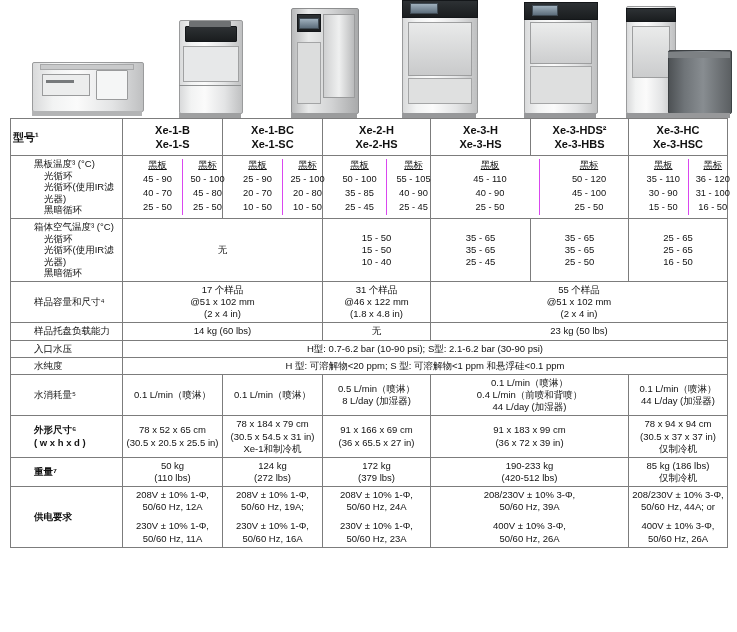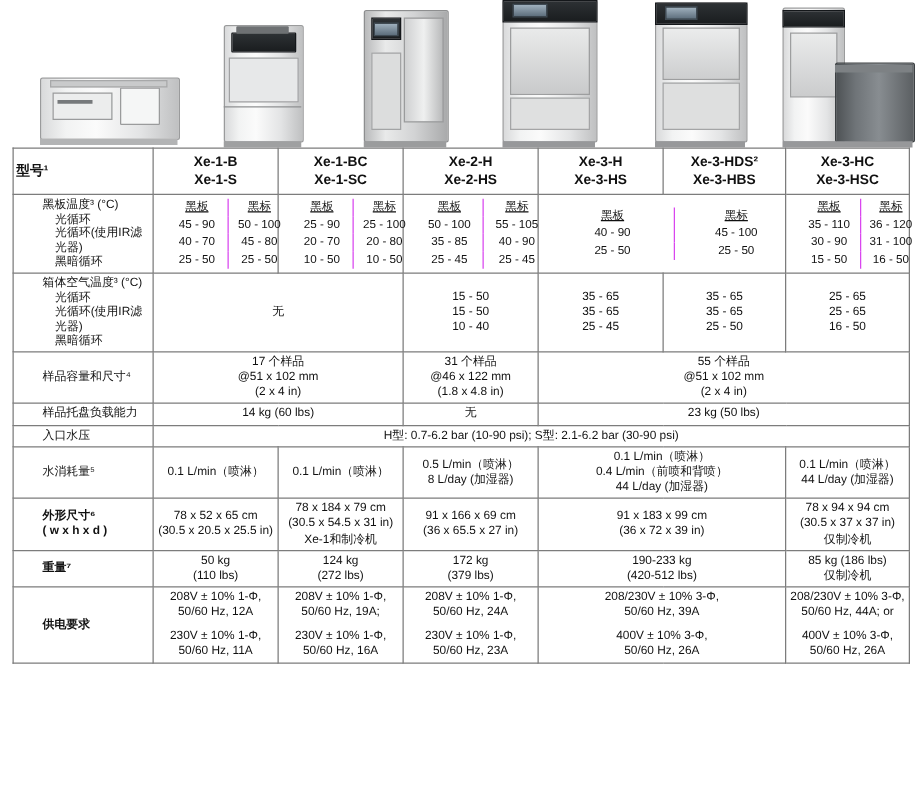--- a/index.html
+++ b/index.html
@@ -255,20 +255,24 @@
       </td>
 
       <td class="nopad" colspan="2">
         <table class="subtable">
           <tbody>
                 <tr>
                   <td class="dualhead">黑板</td>
               <td class="dualhead sep">黑标</td>
                 </tr>
           <tr>
+                  <td>45 - 110</td>
+                  <td class="sep">50 - 120</td>
+                </tr>
+          <tr>
                   <td>40 - 90</td>
                   <td class="sep">45 - 100</td>
                 </tr>
           <tr>
                   <td>25 - 50</td>
                   <td class="sep">25 - 50</td>
                 </tr>
         </tbody>
             </table>
       </td>
@@ -353,20 +357,24 @@
       <td colspan="2">14 kg (60 lbs)</td>
       <td>无</td>
       <td colspan="3">23 kg (50 lbs)</td>
     </tr>
 
     <tr>
       <td class="lbl">入口水压</td>
       <td colspan="6">H型: 0.7-6.2 bar (10-90 psi); S型: 2.1-6.2 bar (30-90 psi)</td>
     </tr>
 
+    <tr>
+      <td class="lbl">水纯度</td>
+      <td colspan="6">H 型: 可溶解物&lt;20 ppm; S 型: 可溶解物&lt;1 ppm 和悬浮硅&lt;0.1 ppm</td>
+    </tr>
 
     <tr>
       <td class="lbl">水消耗量⁵</td>
       <td>
         <div>0.1 L/min（喷淋）</div>
       </td>
       <td>
         <div>0.1 L/min（喷淋）</div>
       </td>
       <td>

